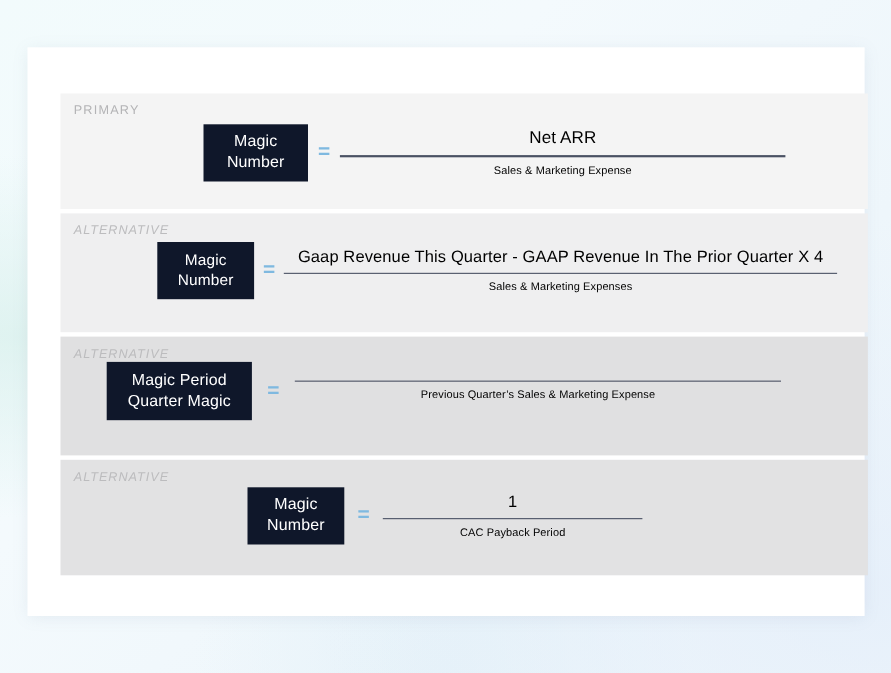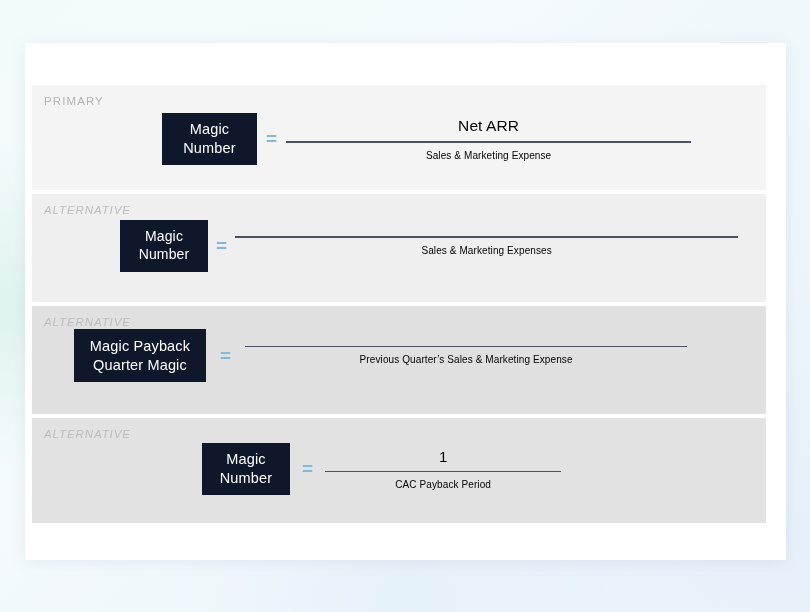--- a/index.html
+++ b/index.html
@@ -32,21 +32,21 @@
     left: 25px;
     top: 43px;
     width: 761px;
     height: 517px;
     background: #ffffff;
     box-shadow: 0 2px 14px rgba(120,140,160,0.13);
   }
 
   .panel {
     position: absolute;
-    left: 7px;
+    left: 30px;
     top: 42px;
     width: 734px;
     height: 434px;
   }
 
   .row {
     position: relative;
     width: 100%;
     display: block;
   }
@@ -180,31 +180,35 @@
 
     <div class="row r2">
       <div class="kicker alt">ALTERNATIVE</div>
       <div class="formula f2">
         <div class="mbox">
           <span>Magic</span>
           <span>Number</span>
         </div>
         <div class="eq">=</div>
         <div class="frac">
+          <div class="num">
+            <span>Gaap Revenue This Quarter - GAAP Revenue In The Prior Quarter</span>
+            <span class="mult">X  4</span>
+          </div>
           <div class="bar"></div>
           <div class="den">Sales &amp; Marketing Expenses</div>
         </div>
       </div>
     </div>
 
     <div class="row r3">
       <div class="kicker alt">ALTERNATIVE</div>
       <div class="formula f3">
         <div class="mbox">
-          <span>Magic Payback</span>
+          <span>Magic Period</span>
           <span>Quarter Magic</span>
         </div>
         <div class="eq">=</div>
         <div class="frac">
           <div class="bar"></div>
           <div class="den">Previous Quarter’s Sales &amp; Marketing Expense</div>
         </div>
       </div>
     </div>
 

